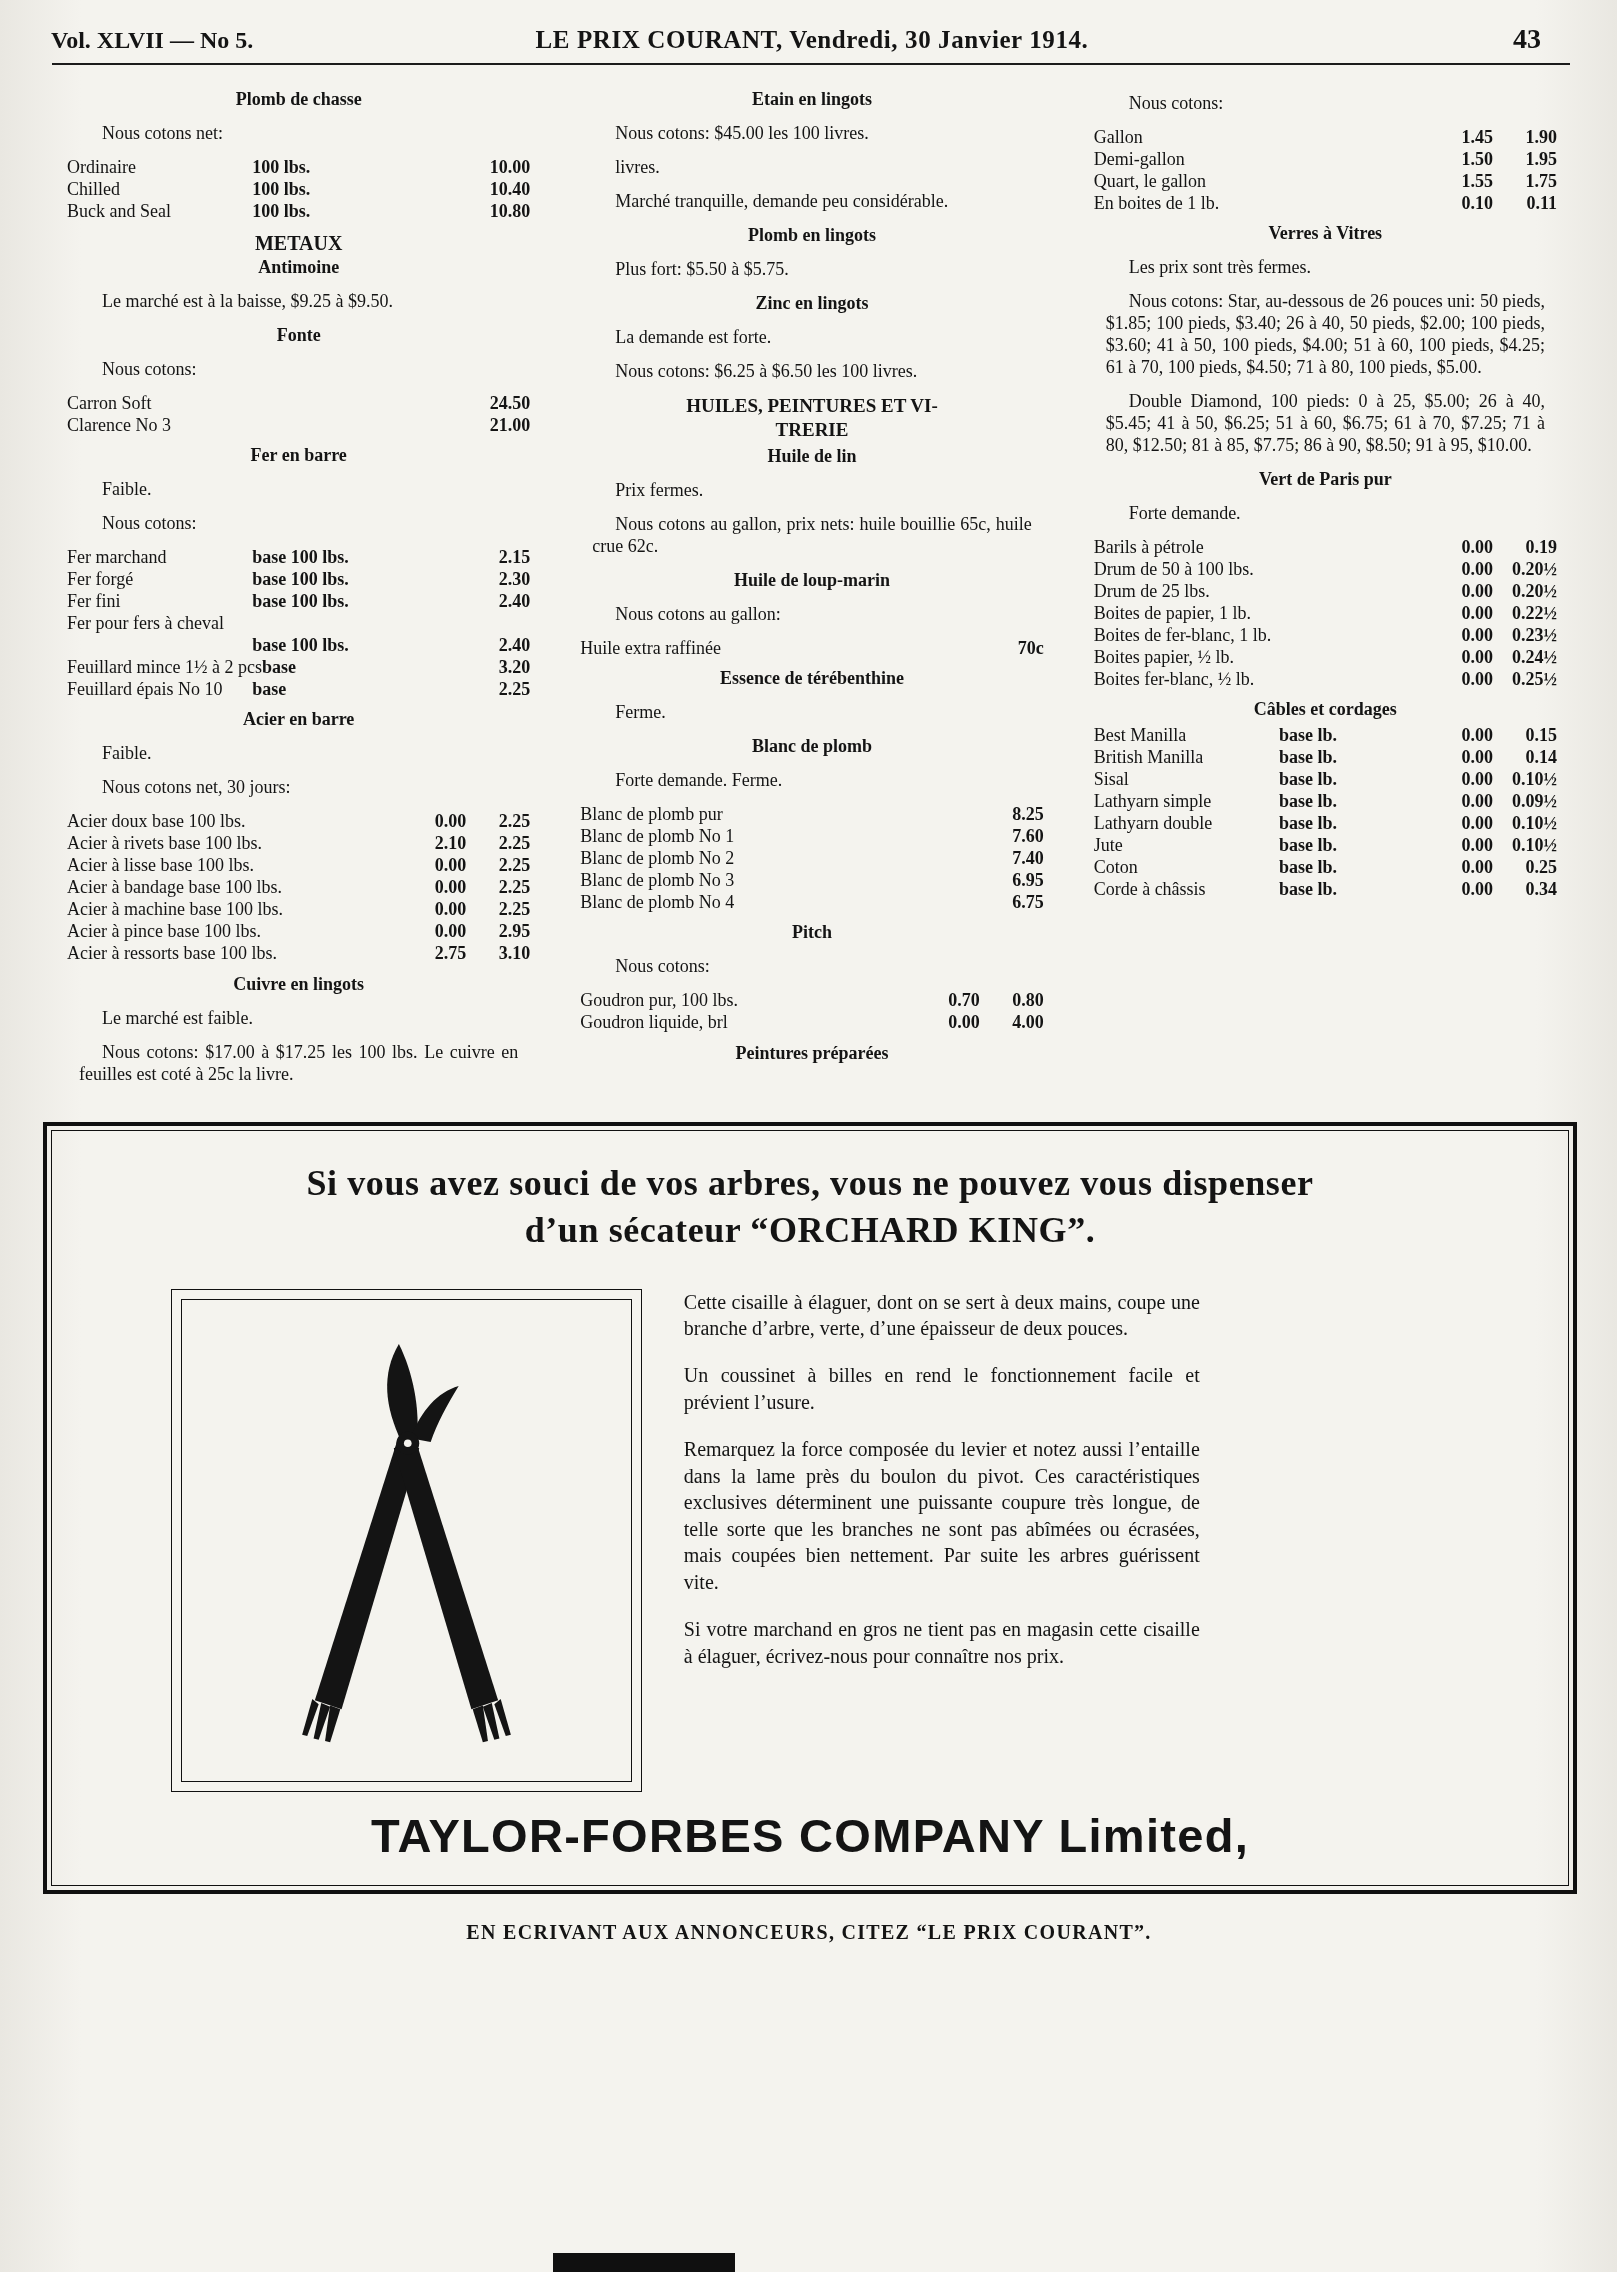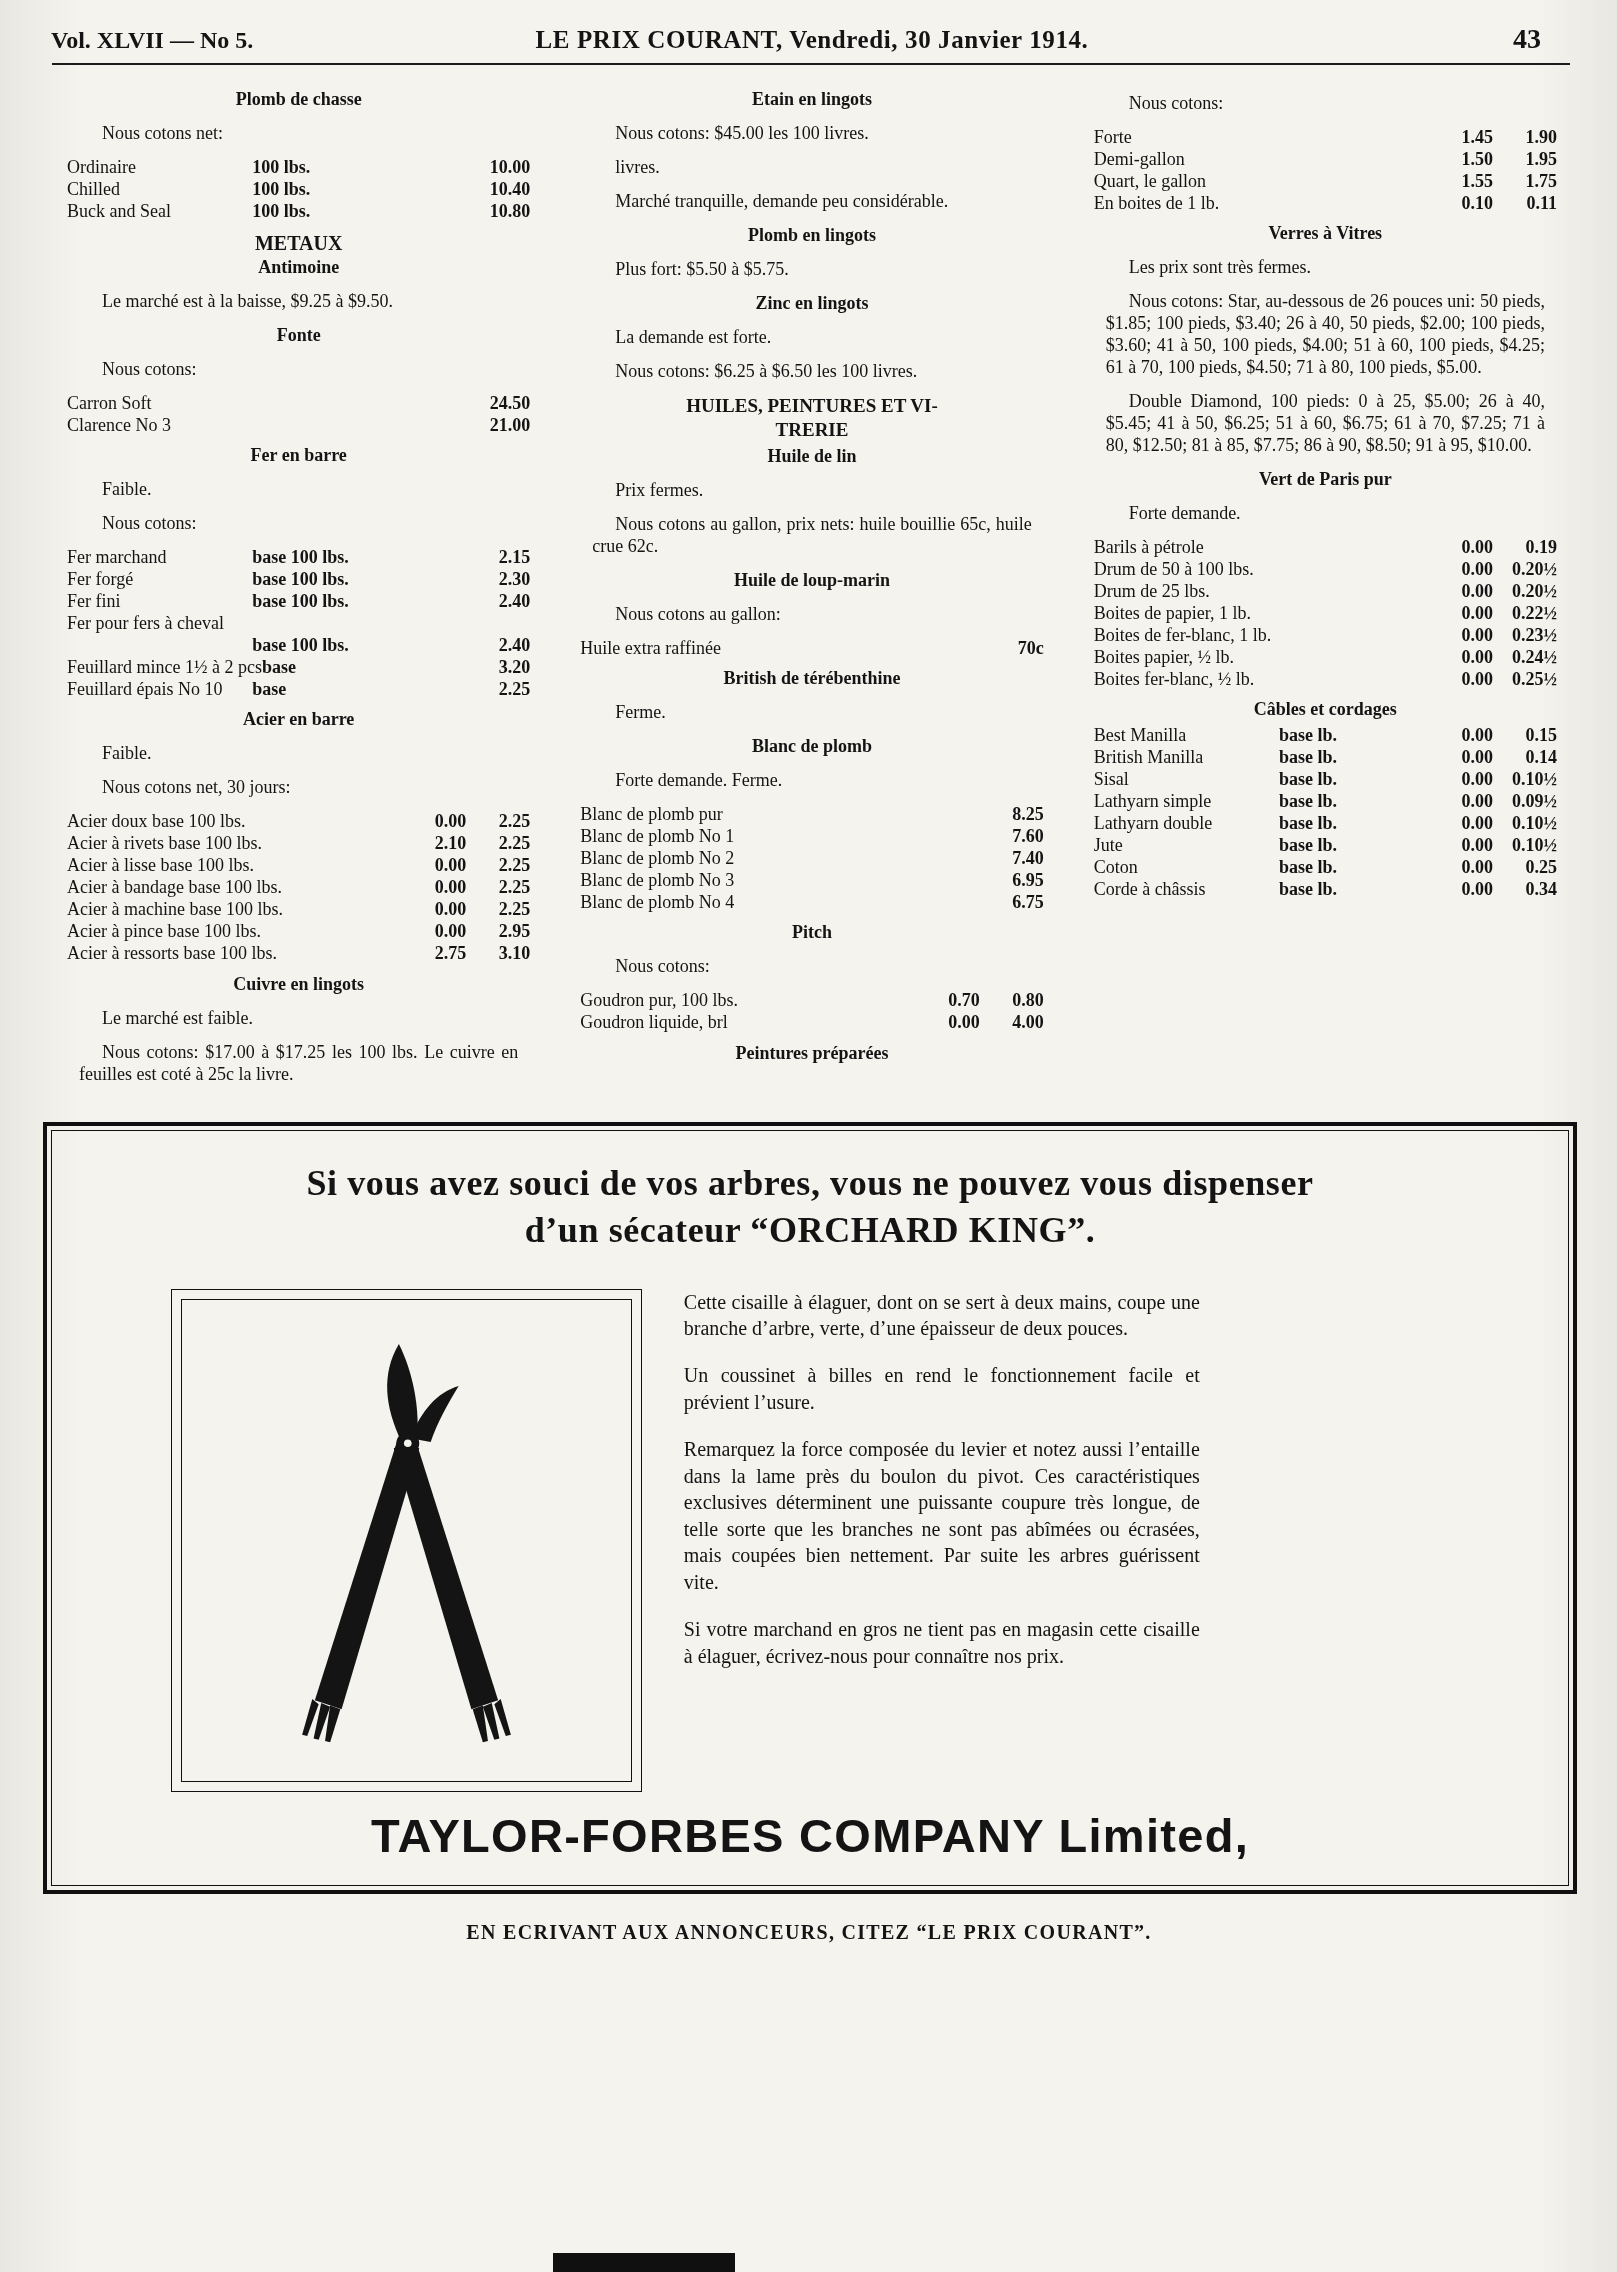--- a/index.html
+++ b/index.html
@@ -264,21 +264,21 @@
     <div>
 
         <div class="prow">
           <span class="rl">Huile extra raffinée</span>
           <span class="rm"></span>
           <span class="ra"></span>
           <span class="rb">70c</span>
         </div>
       </div>
 
-    <h3 class="sec-h">British de térébenthine</h3>
+    <h3 class="sec-h">Essence de térébenthine</h3>
     <div>
 
     <p class="ln ind just">Ferme.</p>
       </div>
 
     <h3 class="sec-h">Blanc de plomb</h3>
     <p class="ln ind">Forte demande. Ferme.</p>
     <div>
 
         <div class="prow">
@@ -337,21 +337,21 @@
       </div>
 
     <h3 class="sec-h">Peintures préparées</h3>
   </section>
 
   <section class="col">
     <p class="ln ind">Nous cotons:</p>
     <div>
 
         <div class="prow">
-          <span class="rl">Forte</span>
+          <span class="rl">Gallon</span>
           <span class="rm"></span>
           <span class="ra">1.45</span>
           <span class="rb">1.90</span>
         </div>
 
         <div class="prow">
           <span class="rl">Demi-gallon</span>
           <span class="rm"></span>
           <span class="ra">1.50</span>
           <span class="rb">1.95</span>

